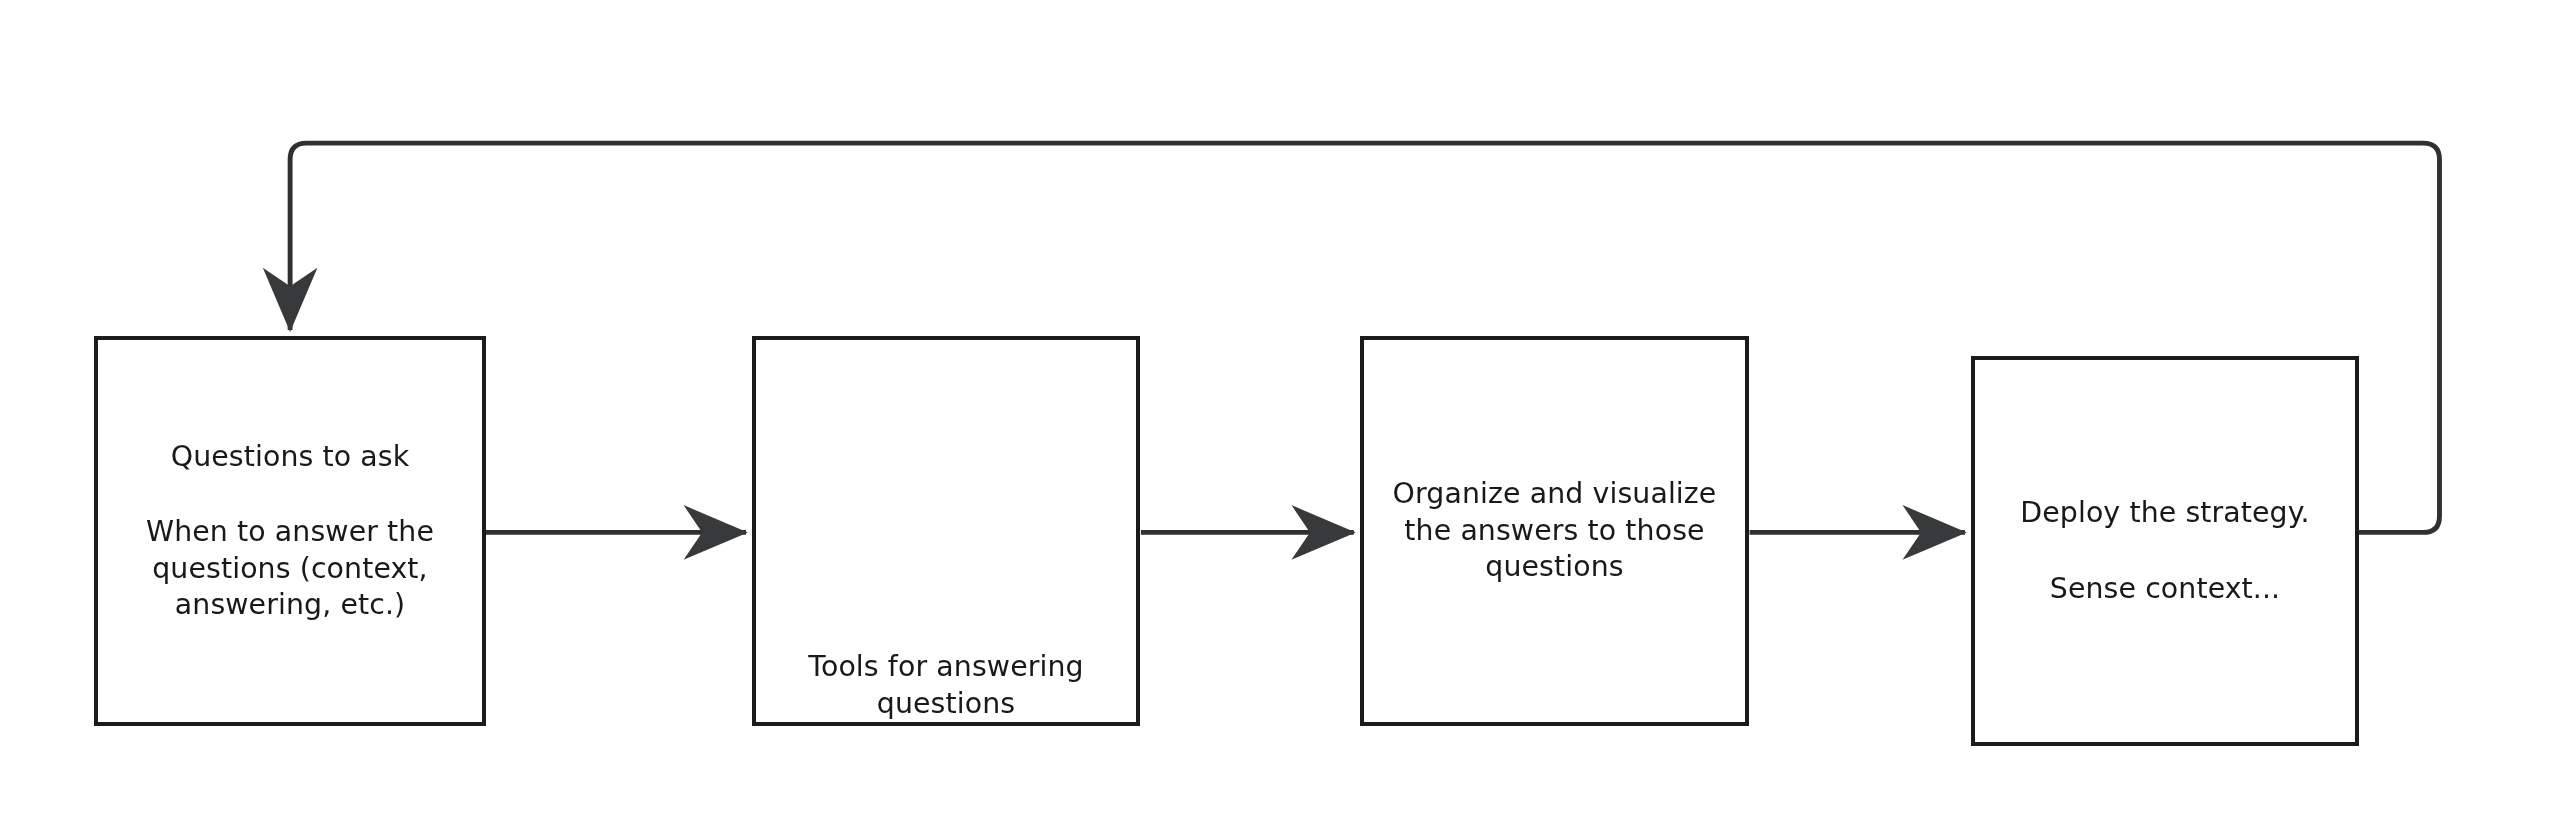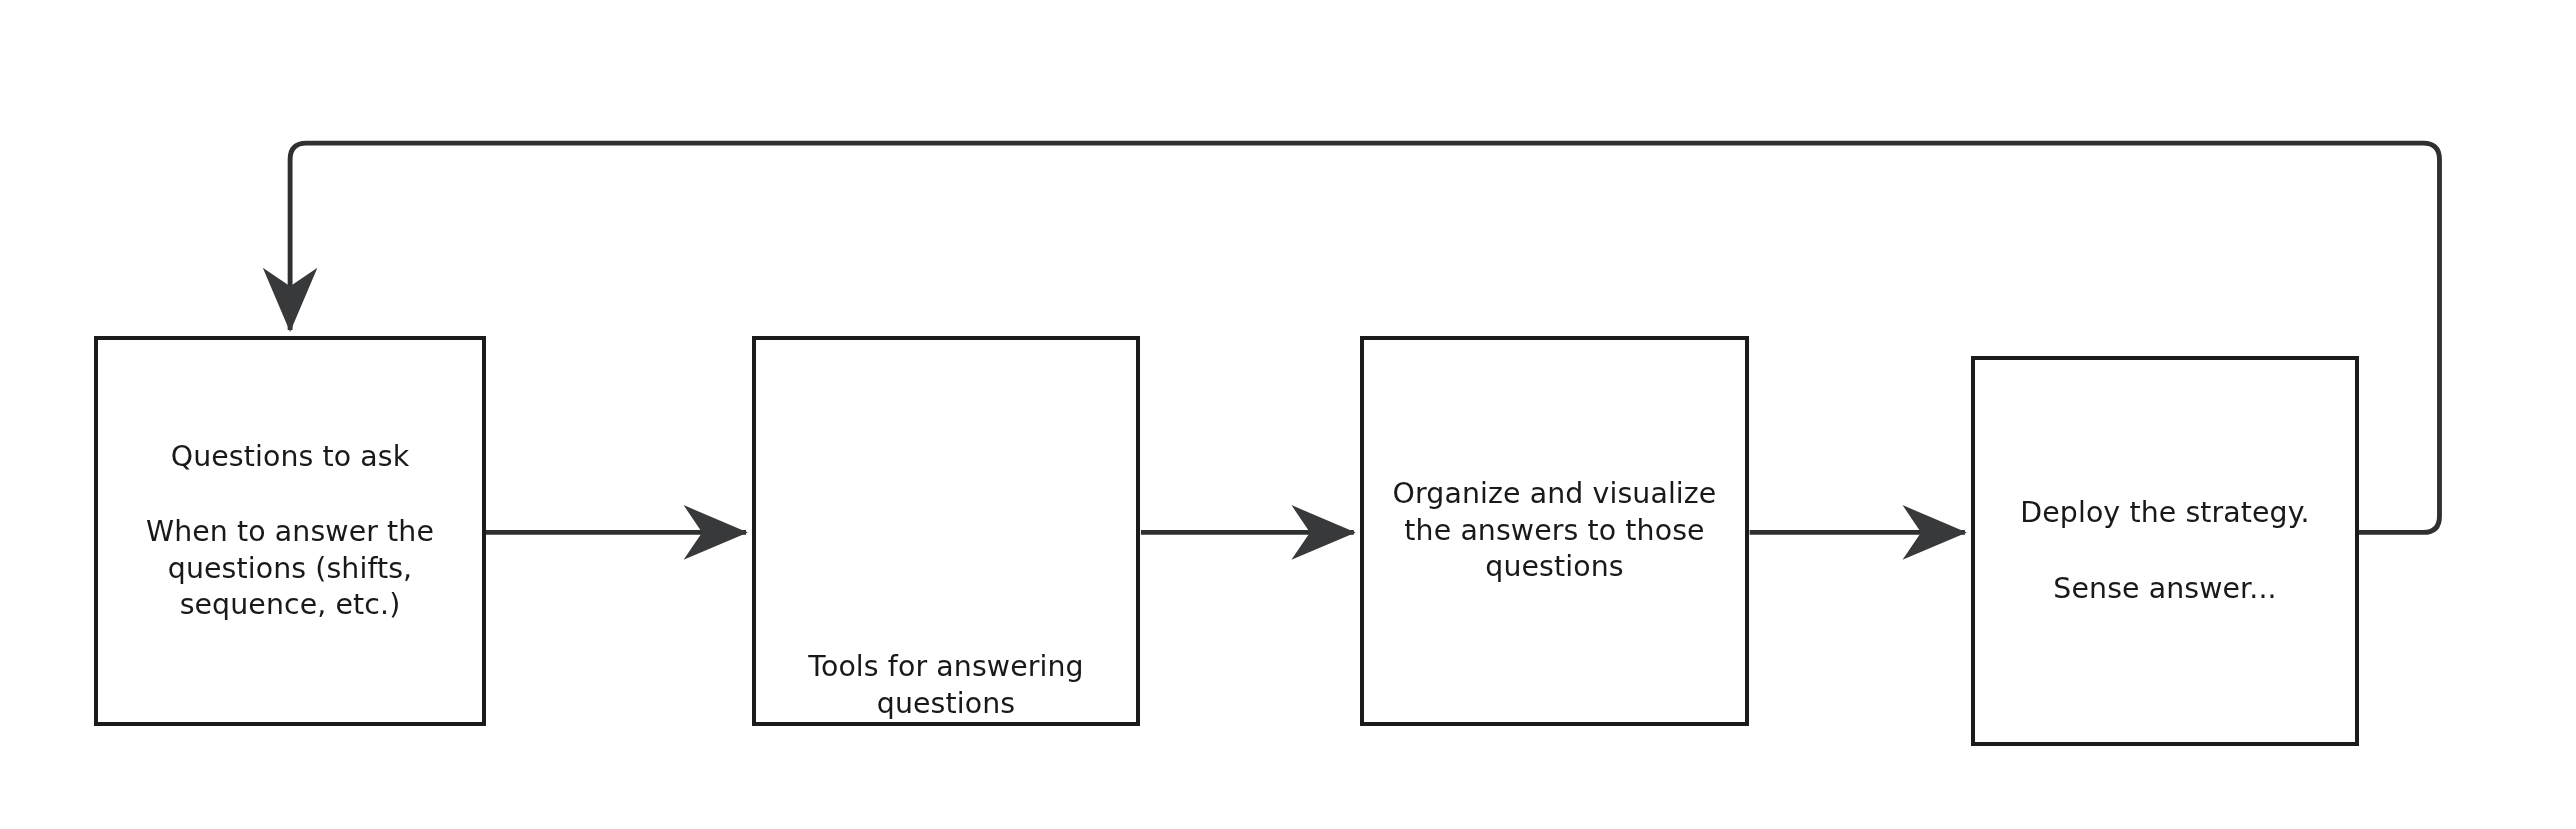--- a/index.html
+++ b/index.html
@@ -73,30 +73,30 @@
              Q 3002,655 3002,635
              L 3002,196
              Q 3002,176 2982,176
              L 377,176
              Q 357,176 357,196
              L 357,406" fill="none" stroke="#2f3031" stroke-width="6" stroke-linecap="butt" stroke-linejoin="round" marker-end="url(#arrowhead-down)"></path>
   </svg>
 
   <div class="node-box" style="left:94px; top:336px; width:392px; height:390px;">
     <div class="node-text">Questions to ask</div>
-    <div class="node-text gap-above">When to answer the questions (shifts, sequence, etc.)</div>
+    <div class="node-text gap-above">When to answer the questions (context, answering, etc.)</div>
   </div>
 
   <div class="node-box" style="left:752px; top:336px; width:388px; height:390px;justify-content:flex-end;">
     <div class="node-text">Tools for answering questions</div>
   </div>
 
   <div class="node-box" style="left:1360px; top:336px; width:389px; height:390px;">
     <div class="node-text">Organize and visualize the answers to those questions</div>
   </div>
 
   <div class="node-box" style="left:1971px; top:356px; width:388px; height:390px;">
     <div class="node-text">Deploy the strategy.</div>
-    <div class="node-text gap-above">Sense answer...</div>
+    <div class="node-text gap-above">Sense context...</div>
   </div>
 
 </div>
 
 
 </body></html>

